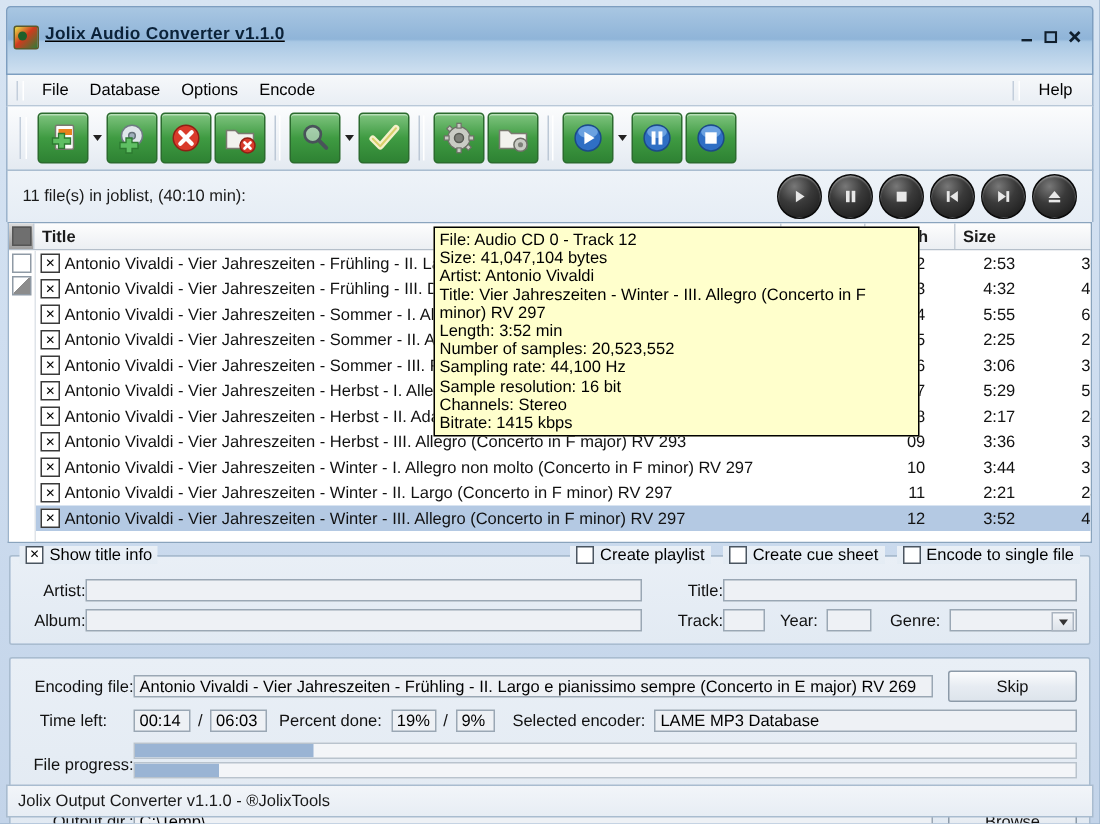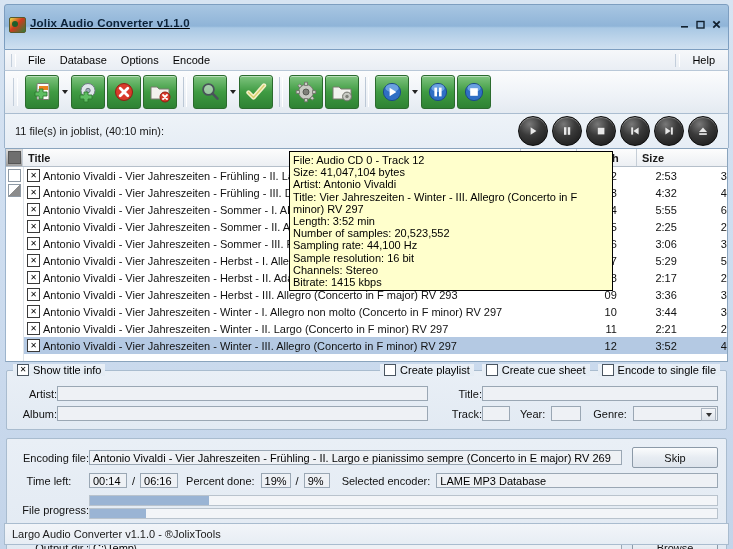--- a/index.html
+++ b/index.html
@@ -482,21 +482,21 @@
     <div class="formrow" style="margin-top:0">
       <span class="lbl" style="width:74px">Encoding file:</span>
       <div class="inp" style="flex:1;padding:1px 3px;line-height:13px;white-space:nowrap;overflow:hidden">Antonio Vivaldi - Vier Jahreszeiten - Frühling - II. Largo e pianissimo sempre (Concerto in E major) RV 269</div>
       <div class="btn" style="margin-left:10px;width:84px">Skip</div>
     </div>
 
     <div class="formrow">
       <span class="lbl" style="width:74px;text-align:center;padding-right:6px;box-sizing:border-box">Time left:</span>
       <div class="inp" style="width:38px;padding:1px 3px;line-height:13px">00:14</div>
       <span class="lbl" style="padding:0 5px">/</span>
-      <div class="inp" style="width:38px;padding:1px 3px;line-height:13px">06:16</div>
+      <div class="inp" style="width:38px;padding:1px 3px;line-height:13px">06:03</div>
       <span class="lbl" style="padding:0 6px 0 8px">Percent done:</span>
       <div class="inp" style="width:30px;padding:1px 3px;line-height:13px">19%</div>
       <span class="lbl" style="padding:0 5px">/</span>
       <div class="inp" style="width:26px;padding:1px 3px;line-height:13px">9%</div>
       <span class="lbl" style="padding:0 6px 0 12px">Selected encoder:</span>
       <div class="inp" style="flex:1;padding:1px 3px;line-height:13px">LAME MP3 Database</div>
     </div>
 
     <div class="formrow" style="align-items:flex-start;margin-top:7px">
       <span class="lbl" style="width:74px;padding-top:9px">File progress:</span>
@@ -511,16 +511,16 @@
     </div>
 
     <div class="formrow" style="margin-top:18px">
       <span class="lbl" style="width:74px">Output dir.:</span>
       <div class="inp" style="flex:1;padding:1px 3px;line-height:13px">C:\Temp\</div>
       <div class="btn" style="margin-left:10px;width:84px">Browse</div>
     </div>
   </div>
 
   <div class="statusbar">
-    <span>Largo Audio Converter v1.1.0 - ®JolixTools</span>
+    <span>Jolix Output Converter v1.1.0 - ®JolixTools</span>
   </div>
 
 </div>
 
 </body></html>

